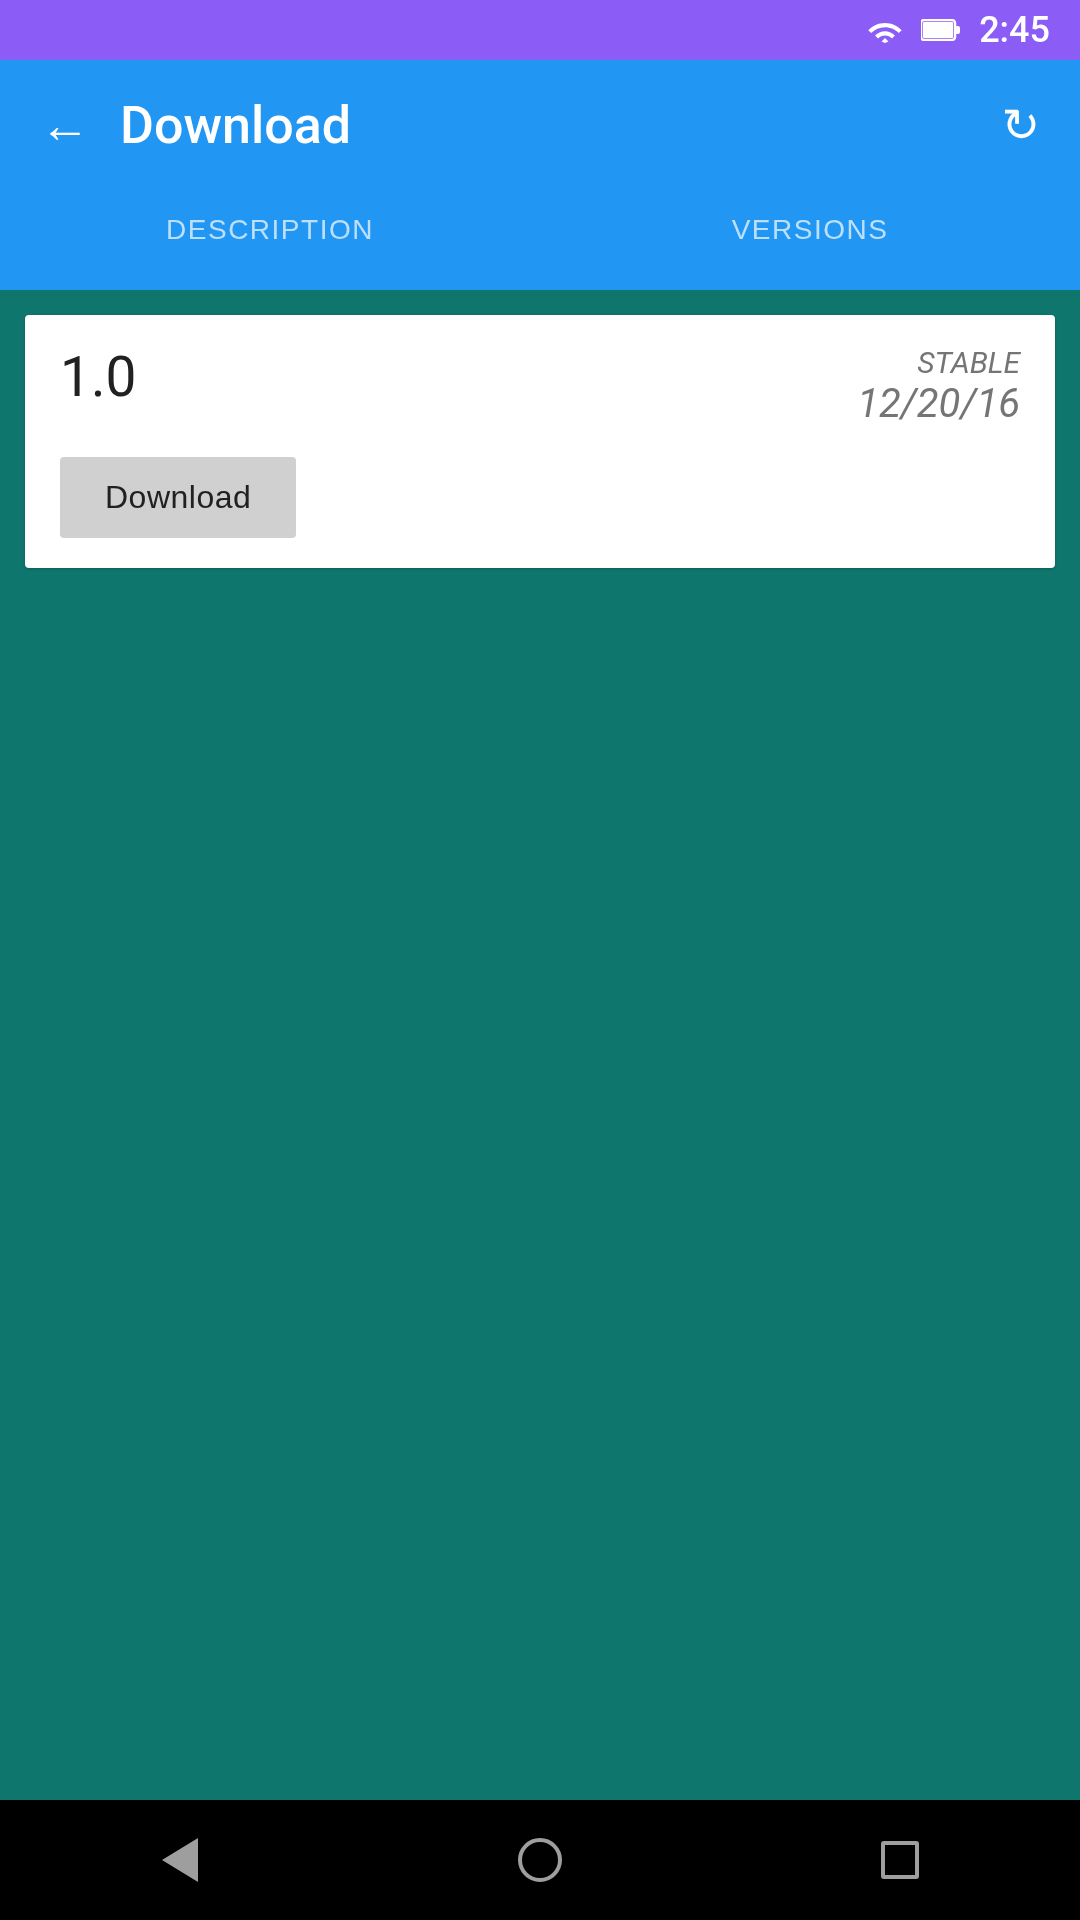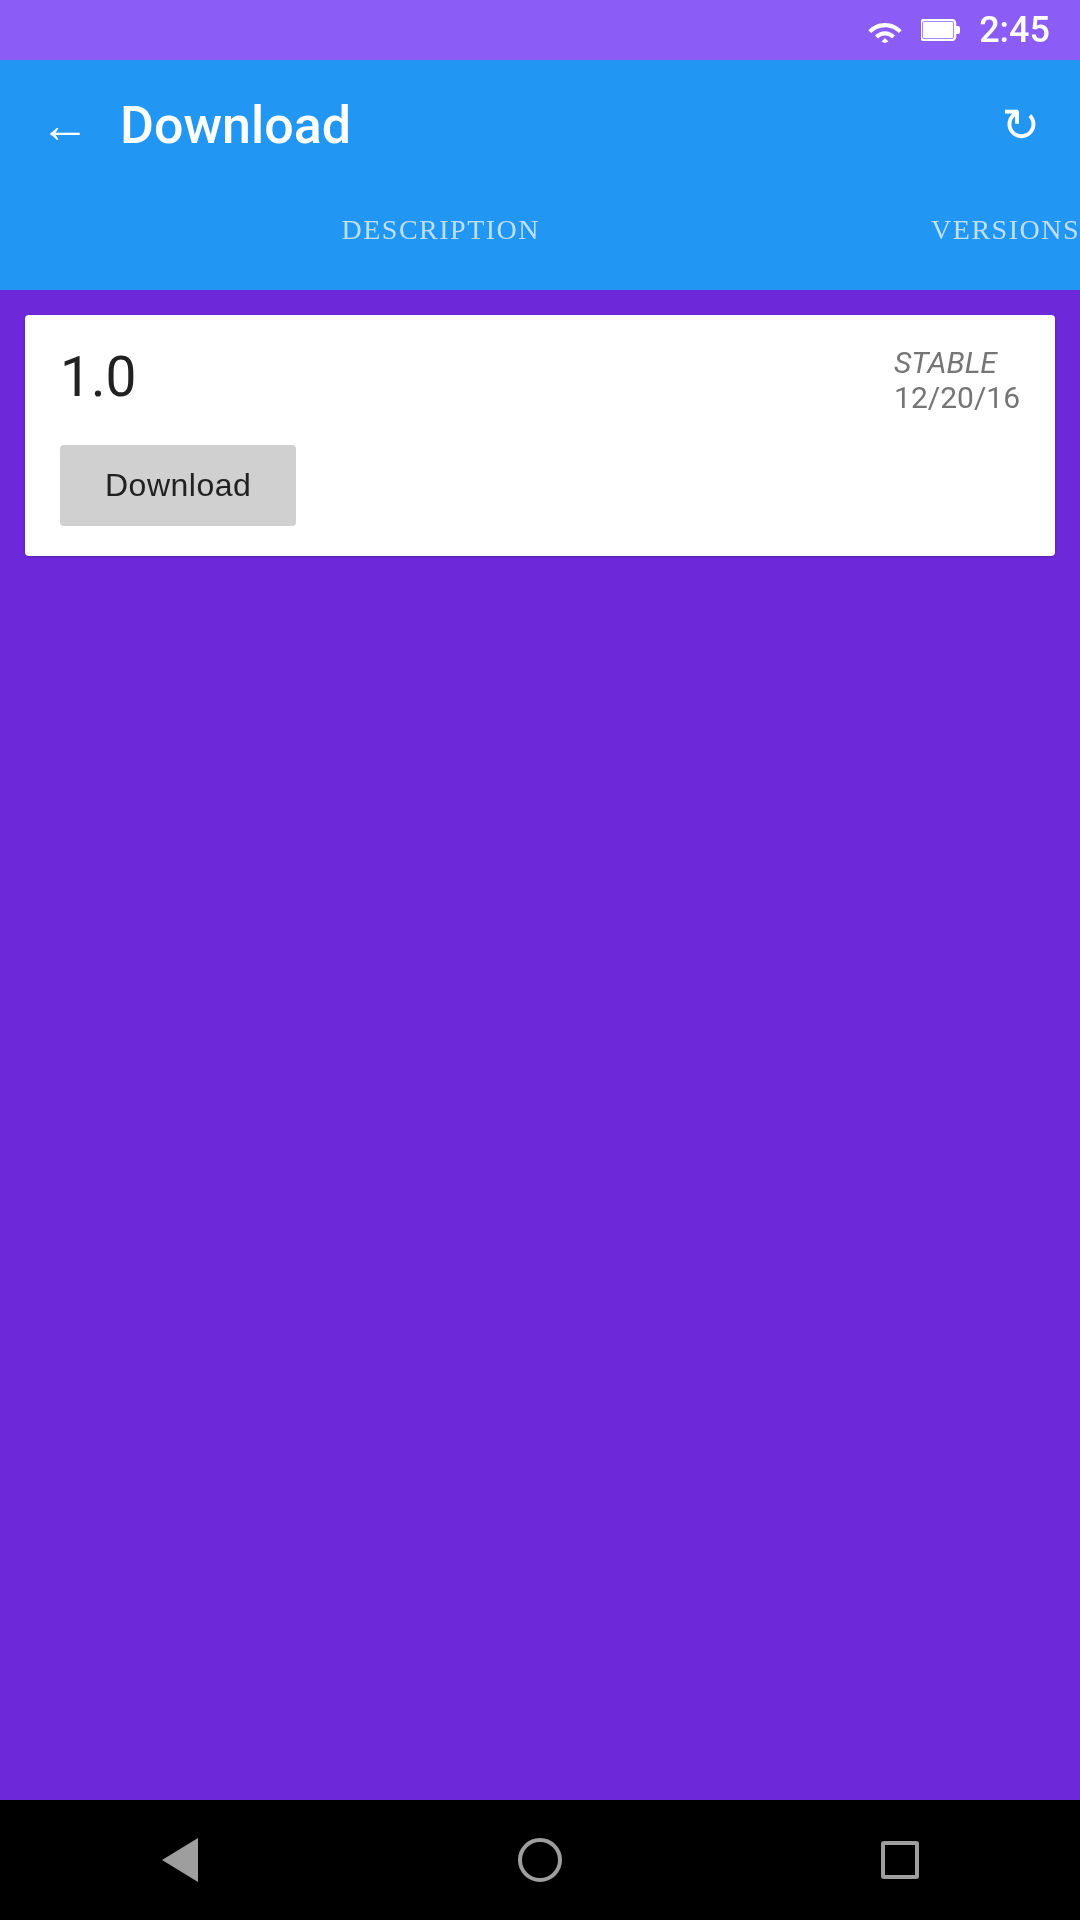--- a/index.html
+++ b/index.html
@@ -94,26 +94,25 @@
       height: 100px;
       display: flex;
       align-items: flex-end;
     }
 
     .tab {
       flex: 1;
       height: 100%;
       display: flex;
       align-items: center;
-      justify-content: flex-end;
+      justify-content: center;
       cursor: pointer;
       position: relative;
       border: none;
       background: none;
-      font-family: Liberation Serif, serif;
     }
 
     .tab-label {
       font-size: 28px;
       font-weight: 500;
       letter-spacing: 1.5px;
       color: rgba(255, 255, 255, 0.7);
       padding-bottom: 20px;
     }
 
@@ -127,21 +126,21 @@
       bottom: 0;
       left: 0;
       right: 0;
       height: 5px;
       background: white;
     }
 
     
     .main-content {
       flex: 1;
-      background: #6d28d9;
+      background: #0f766e;
       padding: 25px;
     }
 
     
     .version-card {
       background: white;
       border-radius: 4px;
       padding: 30px 35px;
       box-shadow: 0 1px 3px rgba(0,0,0,0.12), 0 1px 2px rgba(0,0,0,0.08);
     }
@@ -153,31 +152,33 @@
       margin-bottom: 30px;
     }
 
     .version-number {
       font-size: 55px;
       font-weight: 400;
       color: #212121;
     }
 
     .version-meta {
+      text-align: right;
     }
 
     .version-stability {
       font-size: 30px;
       font-style: italic;
       color: #757575;
       display: block;
     }
 
     .version-date {
-      font-size: 30px;
+      font-size: 40px;
+      font-style: italic;
       color: #757575;
       display: block;
     }
 
     .download-btn {
       background: #d0d0d0;
       border: none;
       border-radius: 4px;
       padding: 22px 45px;
       font-size: 32px;

